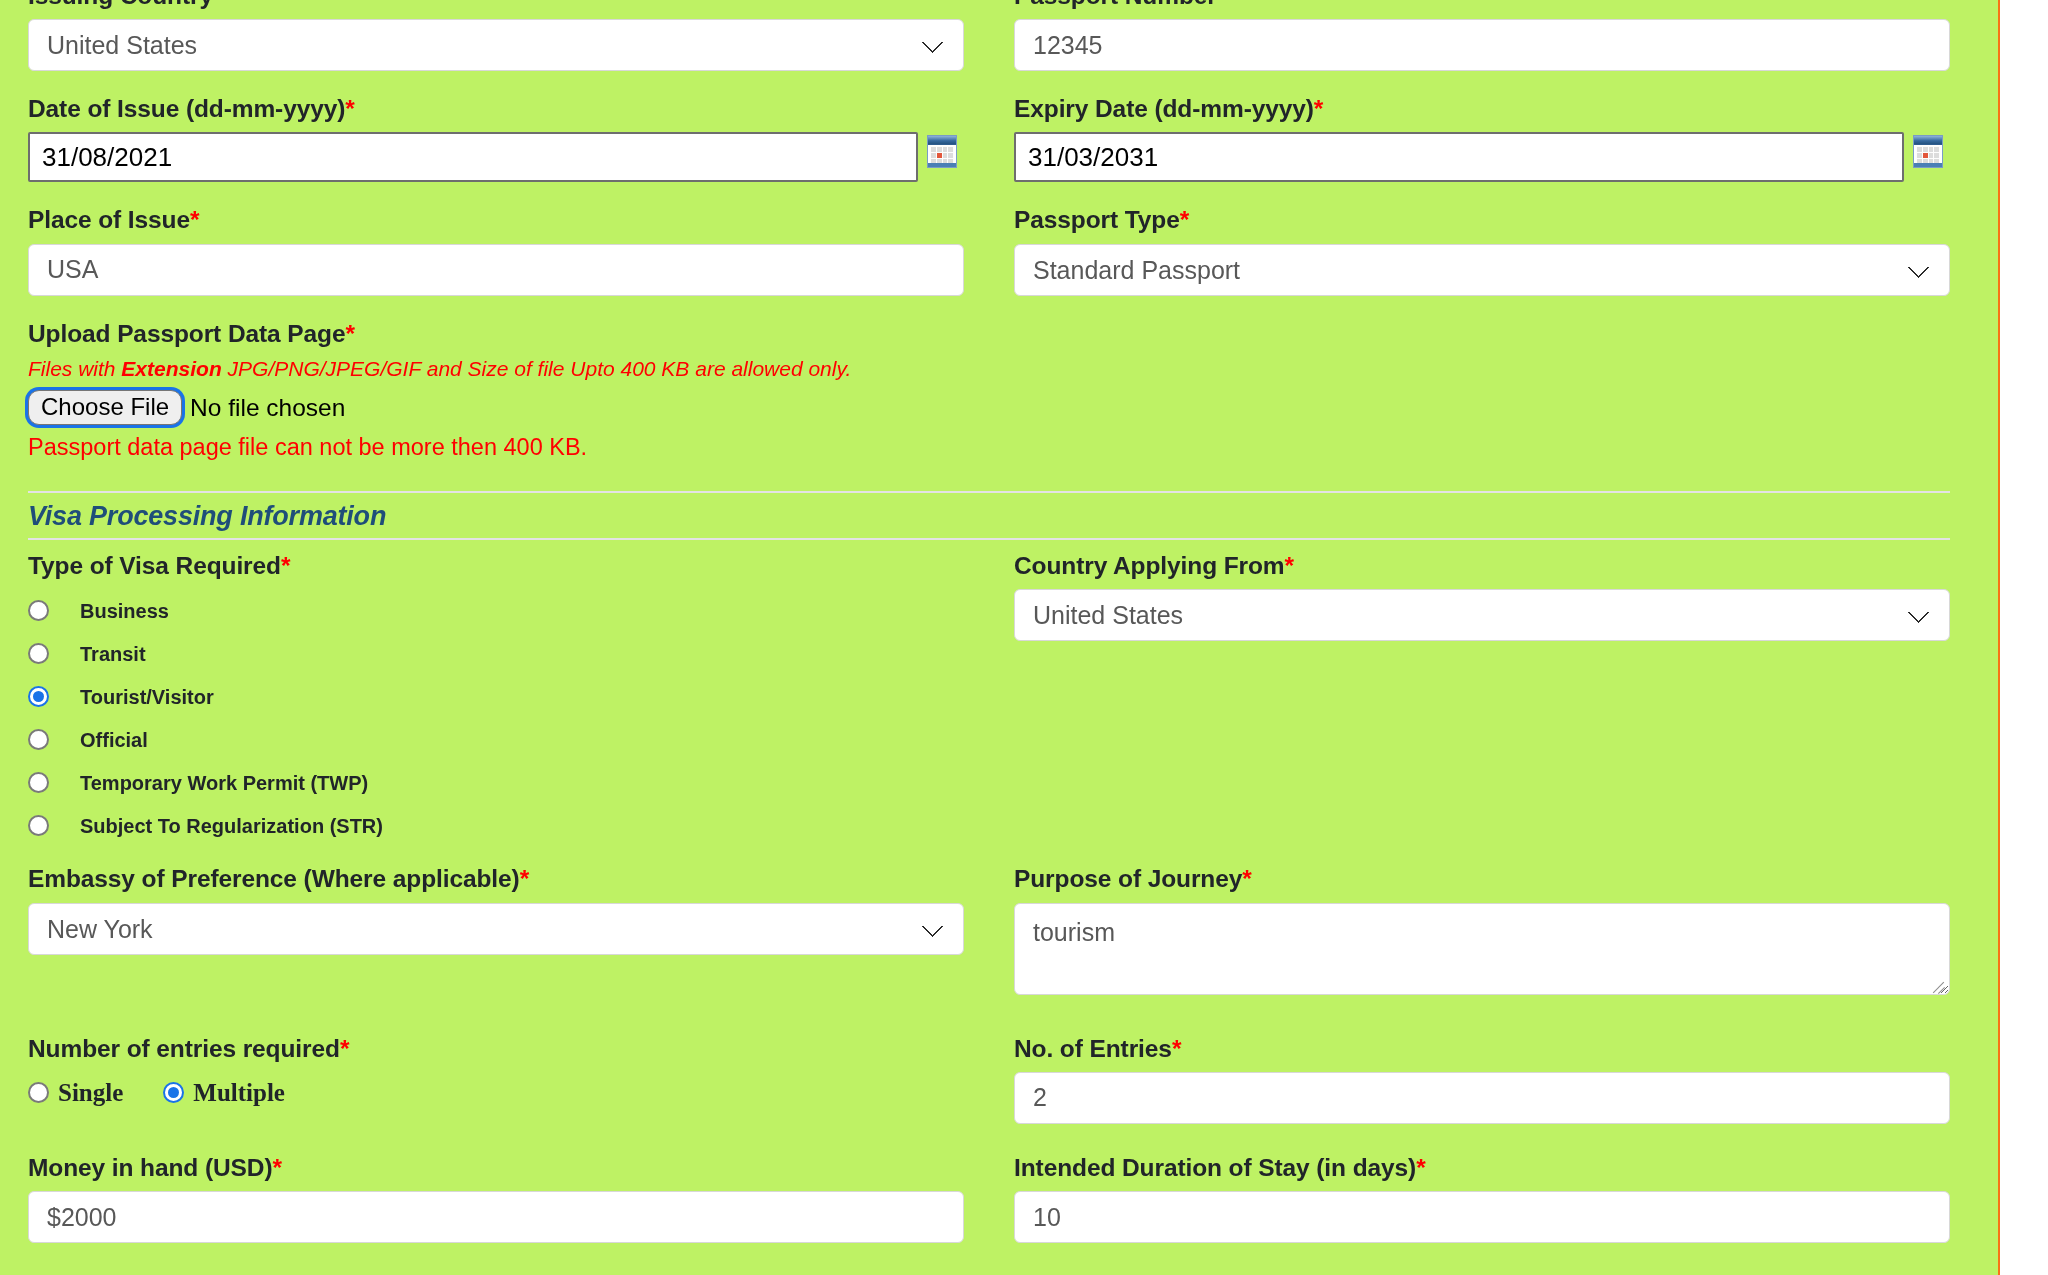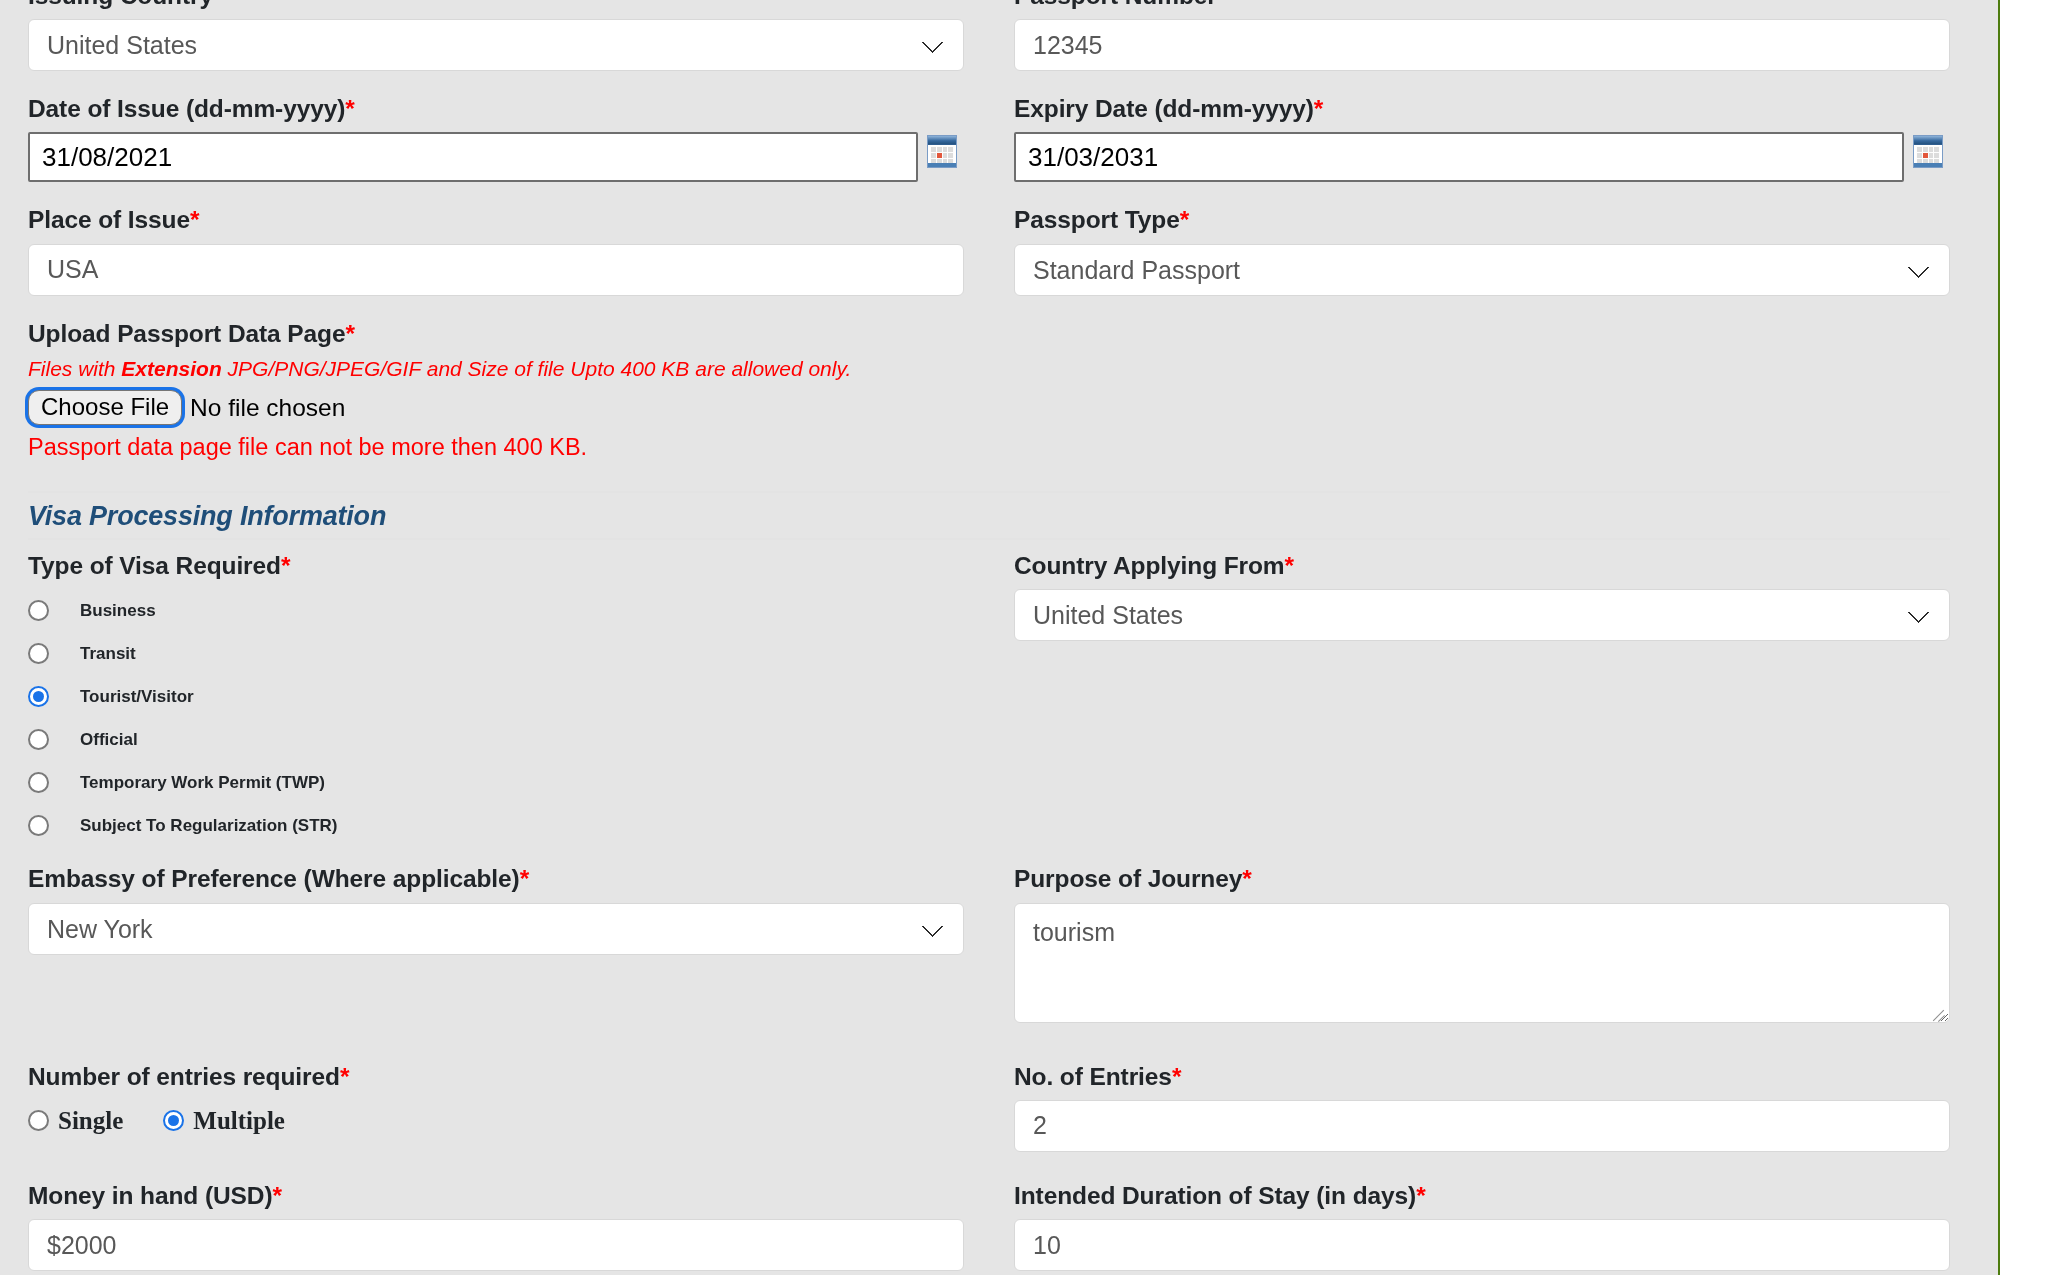--- a/index.html
+++ b/index.html
@@ -11,23 +11,23 @@
     font-family: "Liberation Sans", sans-serif;
     overflow: hidden;
     position: relative;
   }
 
   
   #page {
     position: absolute;
     left: 0; top: 0;
     width: 2000px; height: 1275px;
-    border-right: 2px solid #4d7c0f;
-    box-sizing: border-box;
-    background: #e5e5e5;
+    border-right: 2px solid #f97316;
+    box-sizing: border-box;
+    background: #bef264;
   }
 
   #form-area {
     position: absolute;
     left: 28px; top: -18px;
     width: 1922px;
   }
 
   
   .row {
@@ -136,21 +136,21 @@
   .cal-icon .cal-body i { background: #dcdcdc; display: block; }
   .cal-icon .cal-body i.hot { background: #e2573c; }
   .cal-icon .cal-foot {
     position: absolute; left: 0; bottom: 0;
     width: 100%; height: 4px;
     background: #4a7fb5;
   }
 
   
   textarea.ctl {
-    height: 120px;
+    height: 92px;
     line-height: 1.35;
     padding: 12px 18px;
     resize: vertical;
     overflow: hidden;
   }
   .ta-wrap { position: relative; }
   .ta-grip {
     position: absolute;
     right: 4px; bottom: 4px;
     width: 16px; height: 16px;
@@ -247,21 +247,21 @@
   .rdo.on:after {
     content: "";
     position: absolute;
     left: 50%; top: 50%;
     width: 11px; height: 11px;
     margin: -5.5px 0 0 -5.5px;
     border-radius: 50%;
     background: #1a73e8;
   }
   .rdo-label {
-    font-size: 17px;
+    font-size: 20px;
     font-weight: bold;
     color: #212529;
     margin-left: 31px;
     white-space: nowrap;
     line-height: 1;
   }
 
   
   .radio-inline {
     display: flex;

